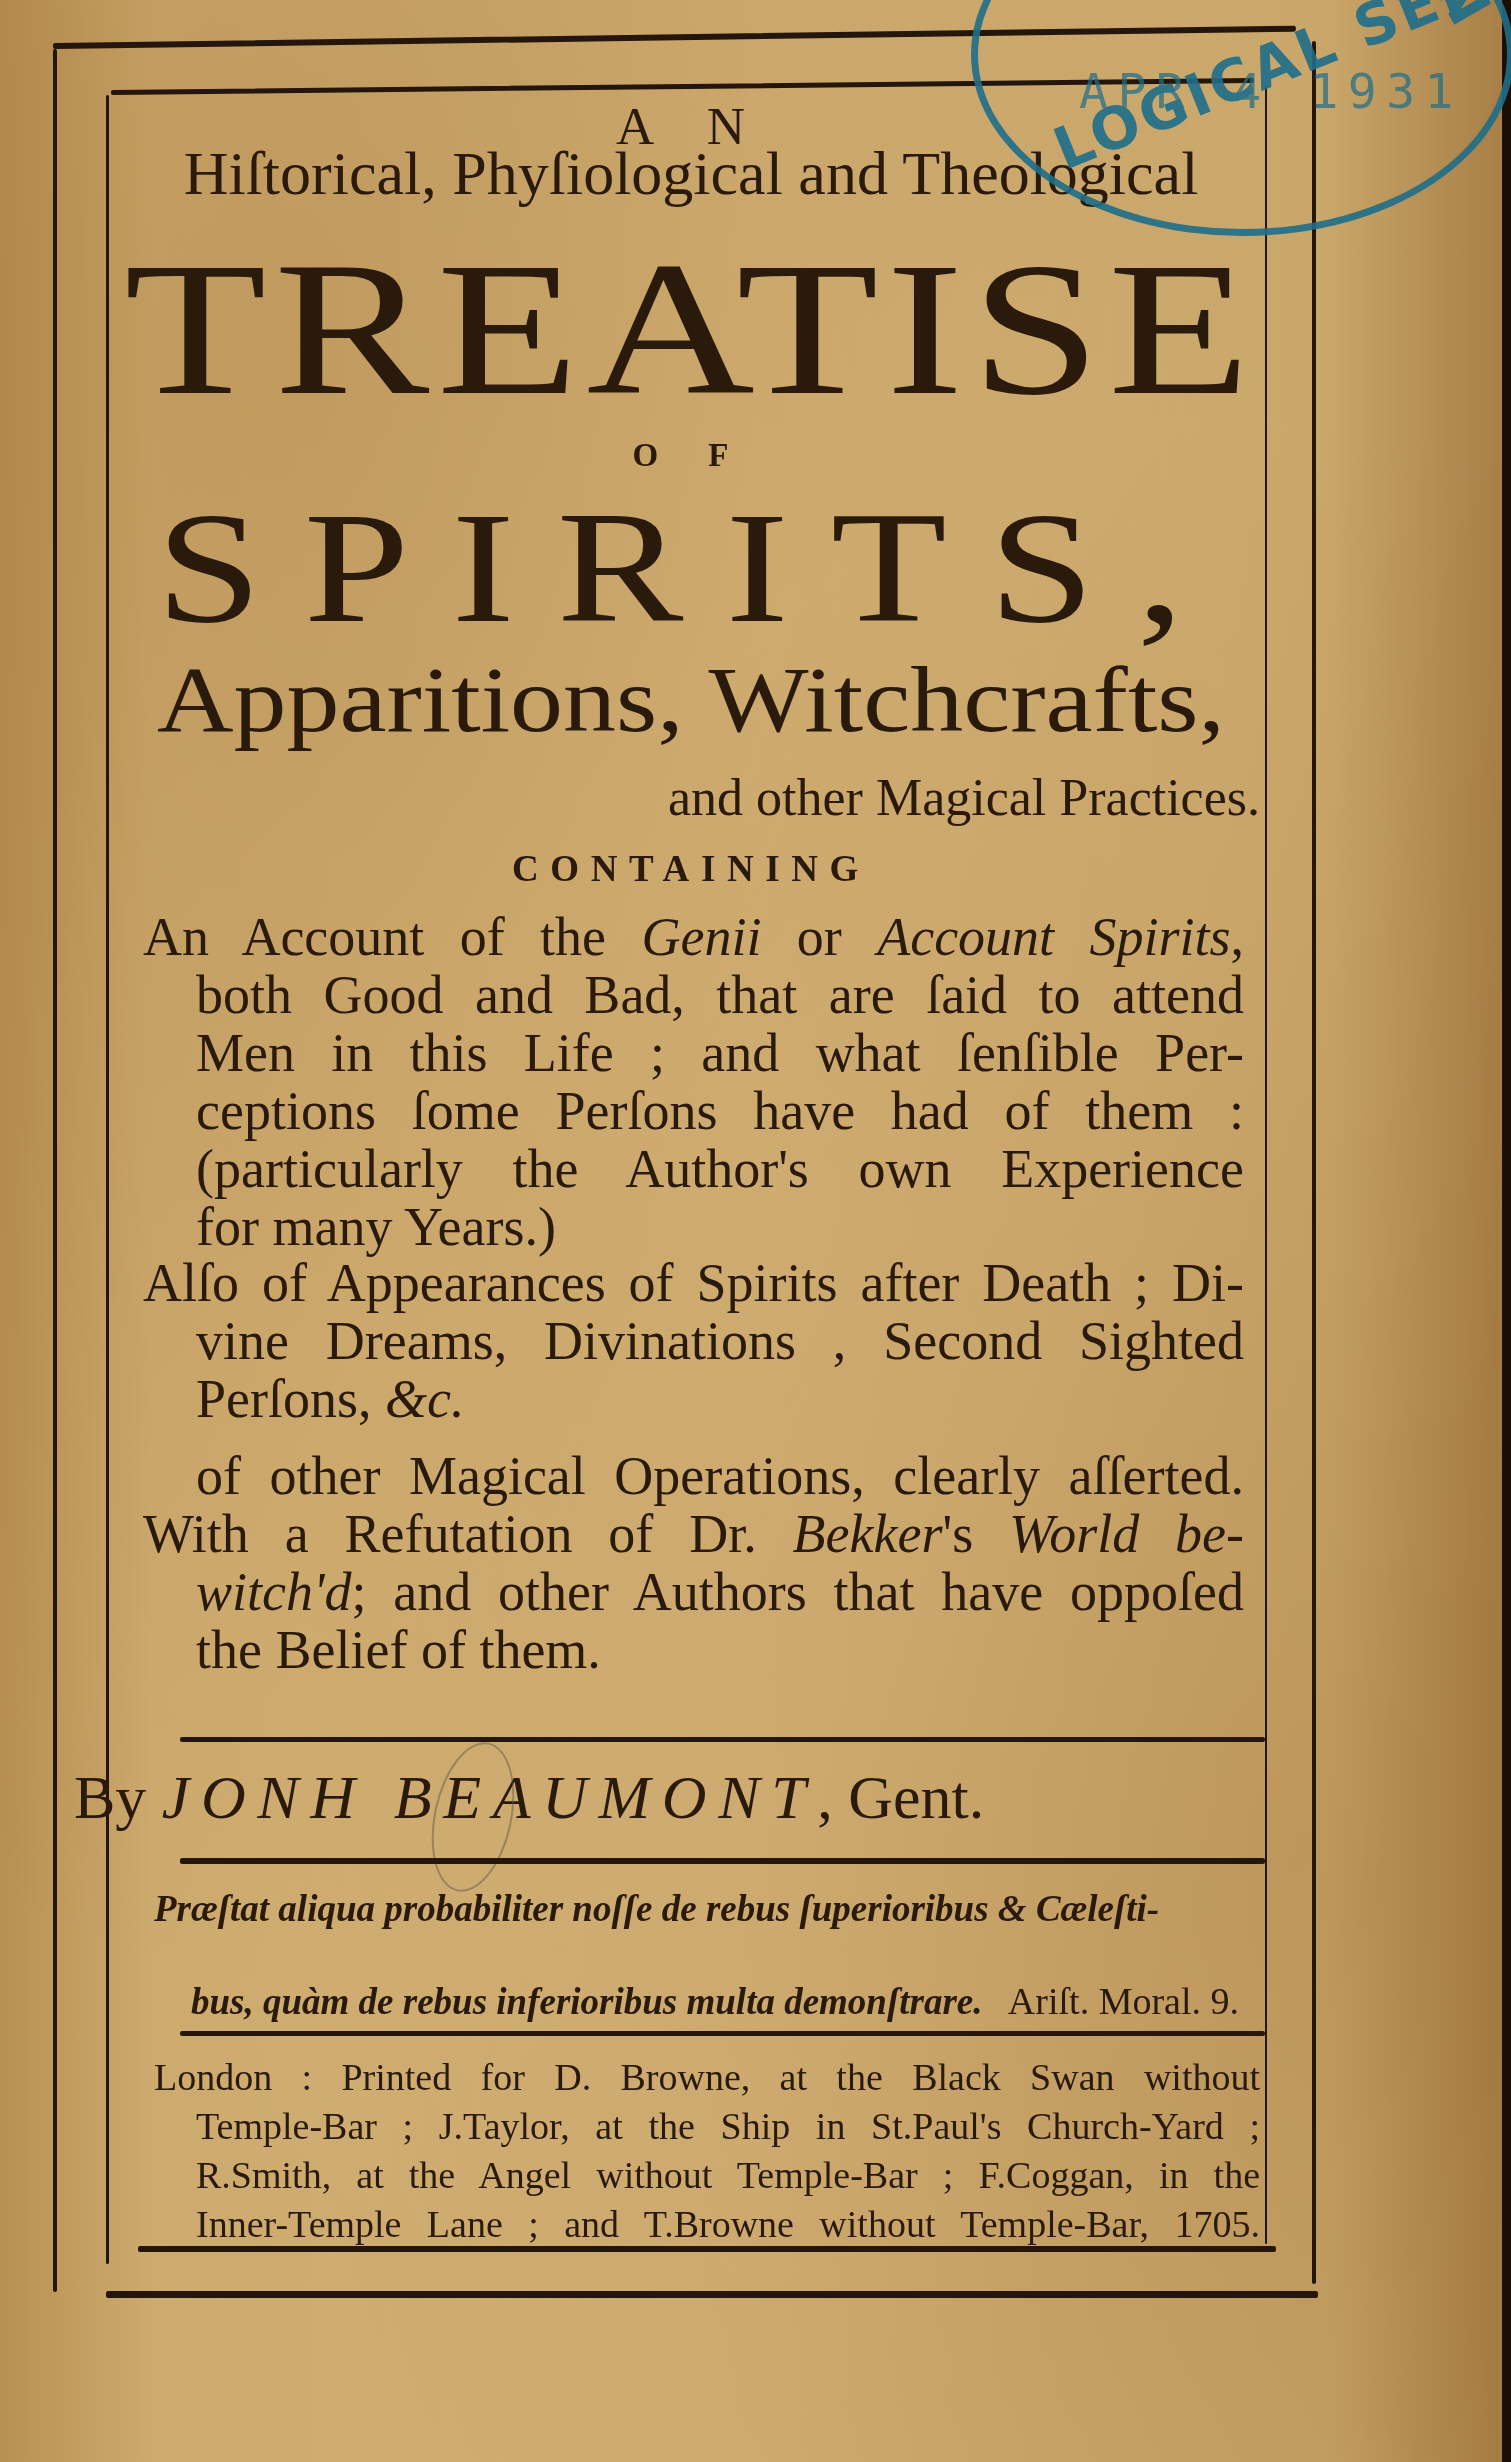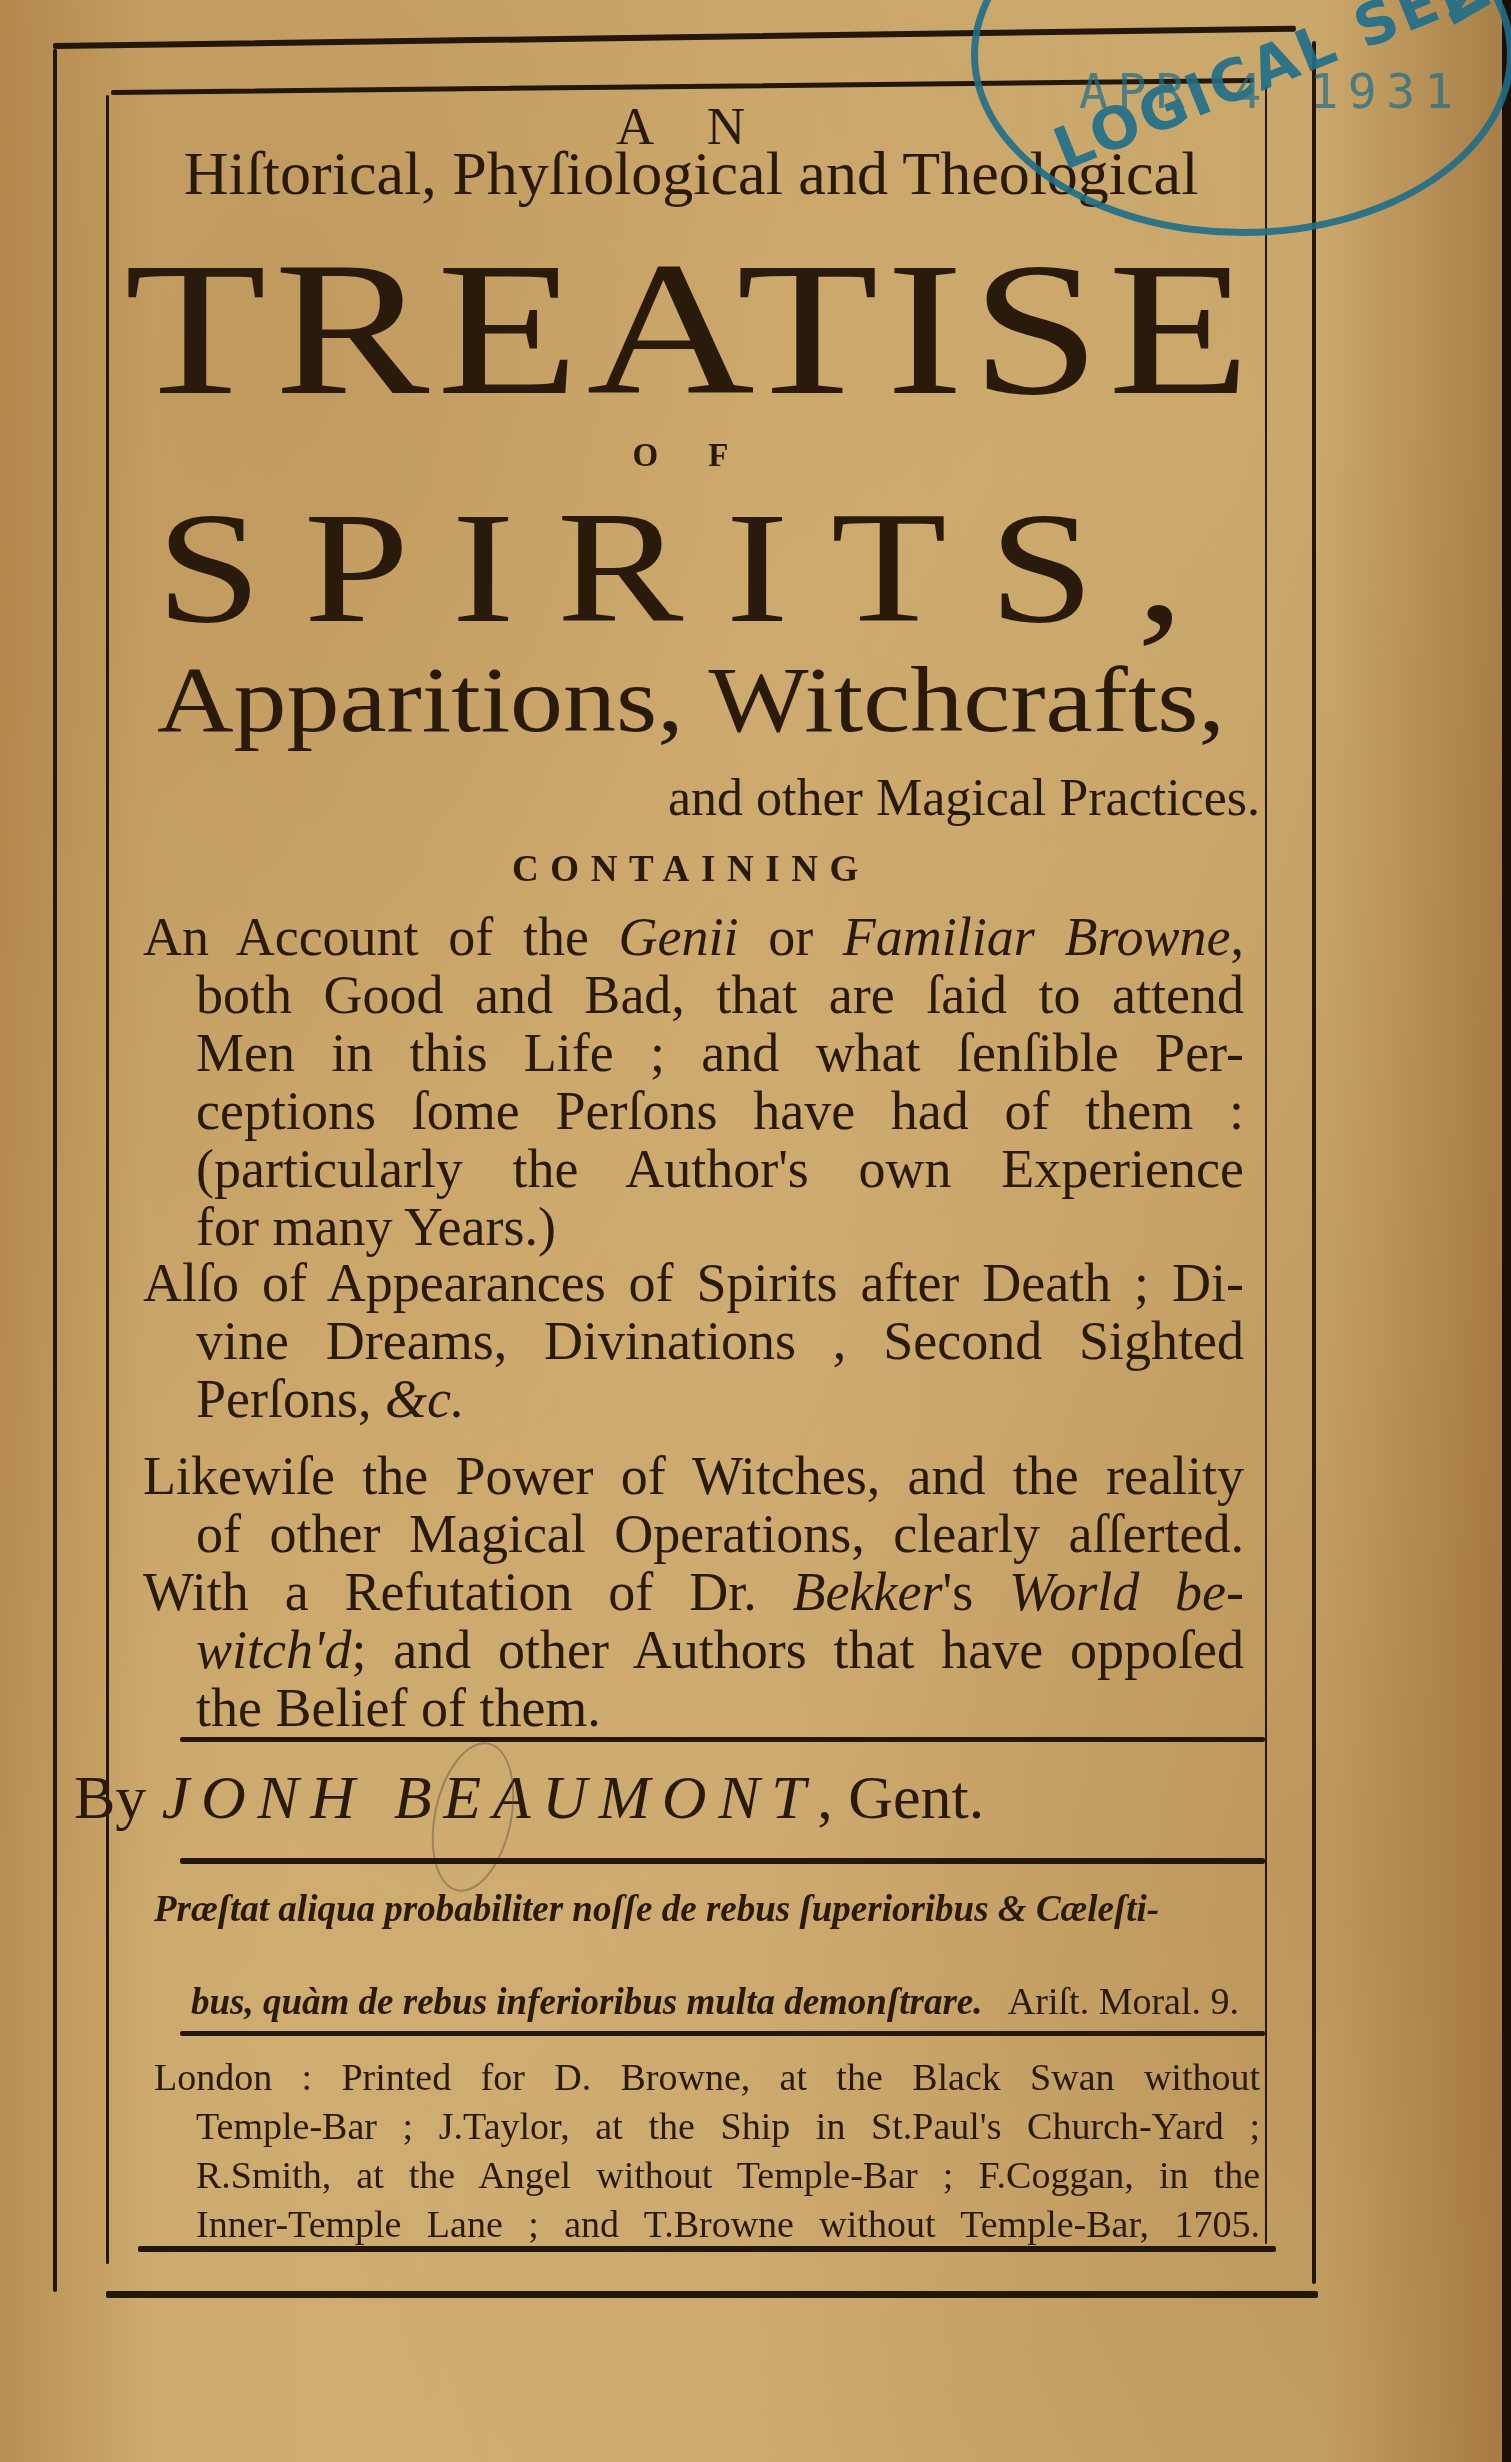--- a/index.html
+++ b/index.html
@@ -101,34 +101,33 @@
   <div class="line treatise">TREATISE</div>
   <div class="line of">O F</div>
   <div class="line spirits">SPIRITS,</div>
   <div class="line apparitions">Apparitions,  Witchcrafts,</div>
   <div class="line magical">and other Magical Practices.</div>
   <div class="line containing">CONTAINING</div>
 </div>
 
 <div class="content">
   <div class="para p1">
-    <div class="l"><span>An Account of the </span><i>Genii</i><span> or </span><i>Familiar Browne</i><span>,</span></div>
+    <div class="l"><span>An Account of the </span><i>Genii</i><span> or </span><i>Account Spirits</i><span>,</span></div>
     <div class="l indent">both Good and Bad, that are ſaid to attend</div>
     <div class="l indent">Men in this Life ; and what ſenſible Per-</div>
     <div class="l indent">ceptions ſome Perſons have had of them :</div>
     <div class="l indent">(particularly the Author's own Experience</div>
     <div class="indent" style="white-space:nowrap">for many Years.)</div>
   </div>
   <div class="para p2">
     <div class="l">Alſo of Appearances of Spirits after Death ; Di-</div>
     <div class="l indent">vine Dreams, Divinations , Second Sighted</div>
     <div class="indent" style="white-space:nowrap"><span>Perſons, </span><i>&amp;c.</i></div>
   </div>
   <div class="para p3">
-    <div class="l">Likewiſe the Power of Witches, and the reality</div>
     <div class="l indent">of other Magical Operations, clearly aſſerted.</div>
     <div class="l"><span>With a Refutation of Dr. </span><i>Bekker</i><span>'s </span><i>World be-</i></div>
     <div class="l indent"><i>witch'd</i><span>; and other Authors that have oppoſed</span></div>
     <div class="indent" style="white-space:nowrap">the Belief of them.</div>
   </div>
 </div>
 
 <div class="rule author-rule-top"></div>
 <div class="author">
   <span>By </span><span class="name">JONH BEAUMONT</span><span>, Gent.</span>

